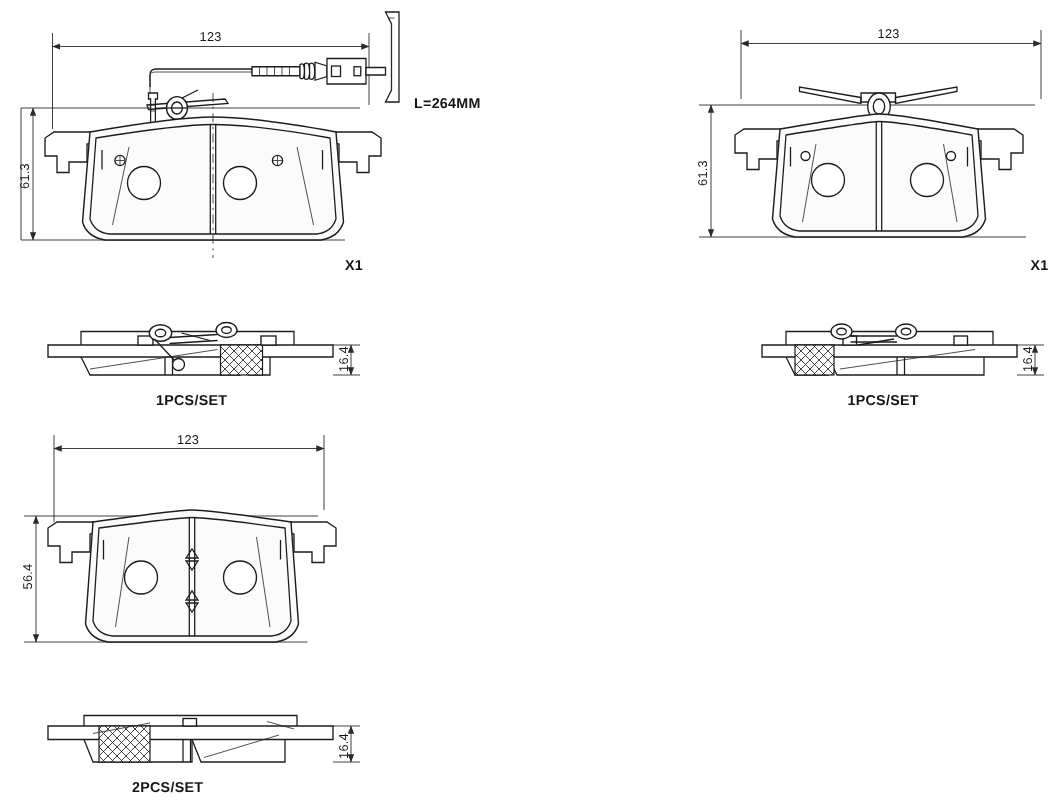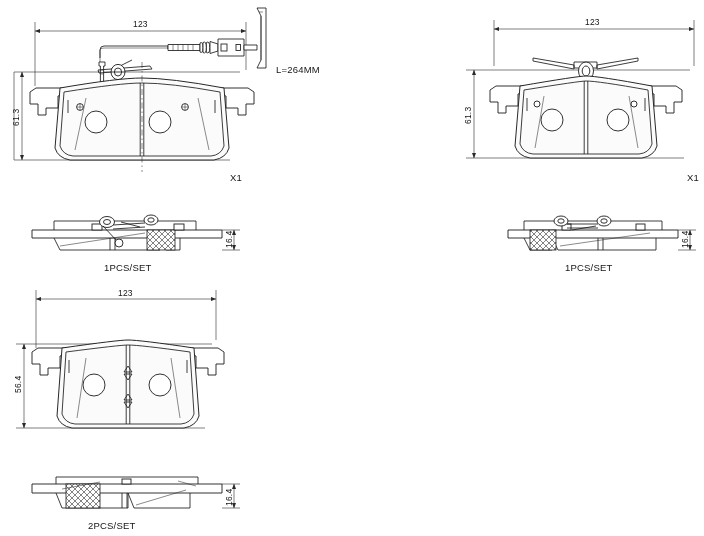--- a/index.html
+++ b/index.html
@@ -1,20 +1,20 @@
 <!DOCTYPE html>
 <html><head>
 <meta charset="utf-8">
 <style>
   html,body{margin:0;padding:0;background:#ffffff;}
   body{width:704px;height:536px;position:relative;overflow:hidden;
        font-family:"Liberation Sans", sans-serif;color:#1a1a1a;}
   .sheet{position:absolute;inset:0;}
   .lbl{position:absolute;white-space:nowrap;font-size:8.5px;letter-spacing:.2px;color:#151515;}
-  .lbl.big{font-size:9.5px;font-weight:normal;}
+  .lbl.big{font-size:9.5px;font-weight:bold;}
   .lbl.vert{transform-origin:0 0;transform:rotate(-90deg);}
   svg{position:absolute;top:0;left:0;overflow:visible;}
   .ln{fill:none;stroke:#1c1c1c;stroke-width:.85;}
   .ln-t{fill:none;stroke:#2a2a2a;stroke-width:.55;}
   .dim{fill:none;stroke:#2a2a2a;stroke-width:.6;}
   .body{fill:#fbfbfb;stroke:#1c1c1c;stroke-width:.95;}
   .plate{fill:#ffffff;stroke:#1c1c1c;stroke-width:.9;}
   .hole{fill:#ffffff;stroke:#1c1c1c;stroke-width:.9;}
   .hatch{fill:url(#xh);stroke:#1c1c1c;stroke-width:.8;}
   .wire{fill:#ffffff;stroke:#1c1c1c;stroke-width:.85;}

